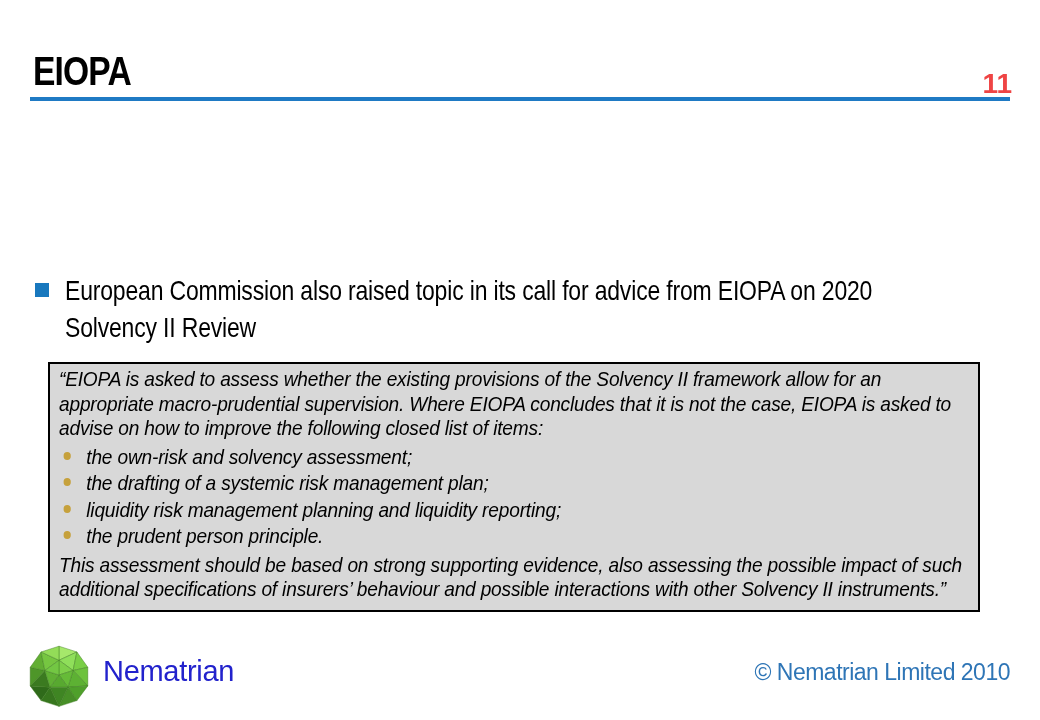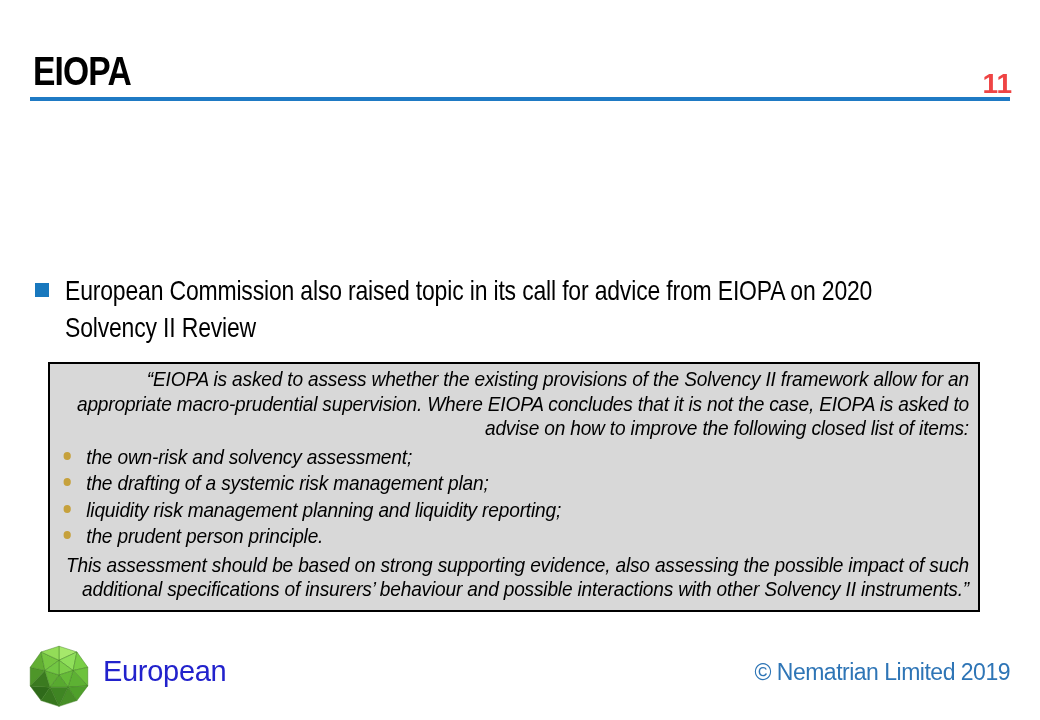--- a/index.html
+++ b/index.html
@@ -80,21 +80,20 @@
   .quote-box {
     position: absolute;
     left: 48px;
     top: 362px;
     width: 932px;
     height: 250px;
     background: #D8D8D8;
     border: 2px solid #000000;
     box-sizing: border-box;
     overflow: hidden;
-    text-align: right;
   }
   .box-content {
     position: absolute;
     left: 9px;
     top: 3px;
     width: 1000px;
     transform: scaleX(0.91);
     transform-origin: 0 0;
     font-style: italic;
     font-size: 21px;
@@ -190,16 +189,16 @@
         <polygon points="50,27 28,43 22,14" fill="#76C641"></polygon>
         <polygon points="50,5 50,27 22,14" fill="#93DC58"></polygon>
         <polygon points="50,27 72,43 50,50" fill="#7ED04A"></polygon>
         <polygon points="72,43 64,69 50,50" fill="#66BB38"></polygon>
         <polygon points="64,69 36,69 50,50" fill="#58A930"></polygon>
         <polygon points="36,69 28,43 50,50" fill="#60B034"></polygon>
         <polygon points="28,43 50,27 50,50" fill="#73C743"></polygon>
       </g>
     </svg>
   </div>
-  <div class="brand-name">European</div>
-  <div class="copyright-text">© Nematrian Limited 2019</div>
+  <div class="brand-name">Nematrian</div>
+  <div class="copyright-text">© Nematrian Limited 2010</div>
 
 </div>
 
 </body></html>

